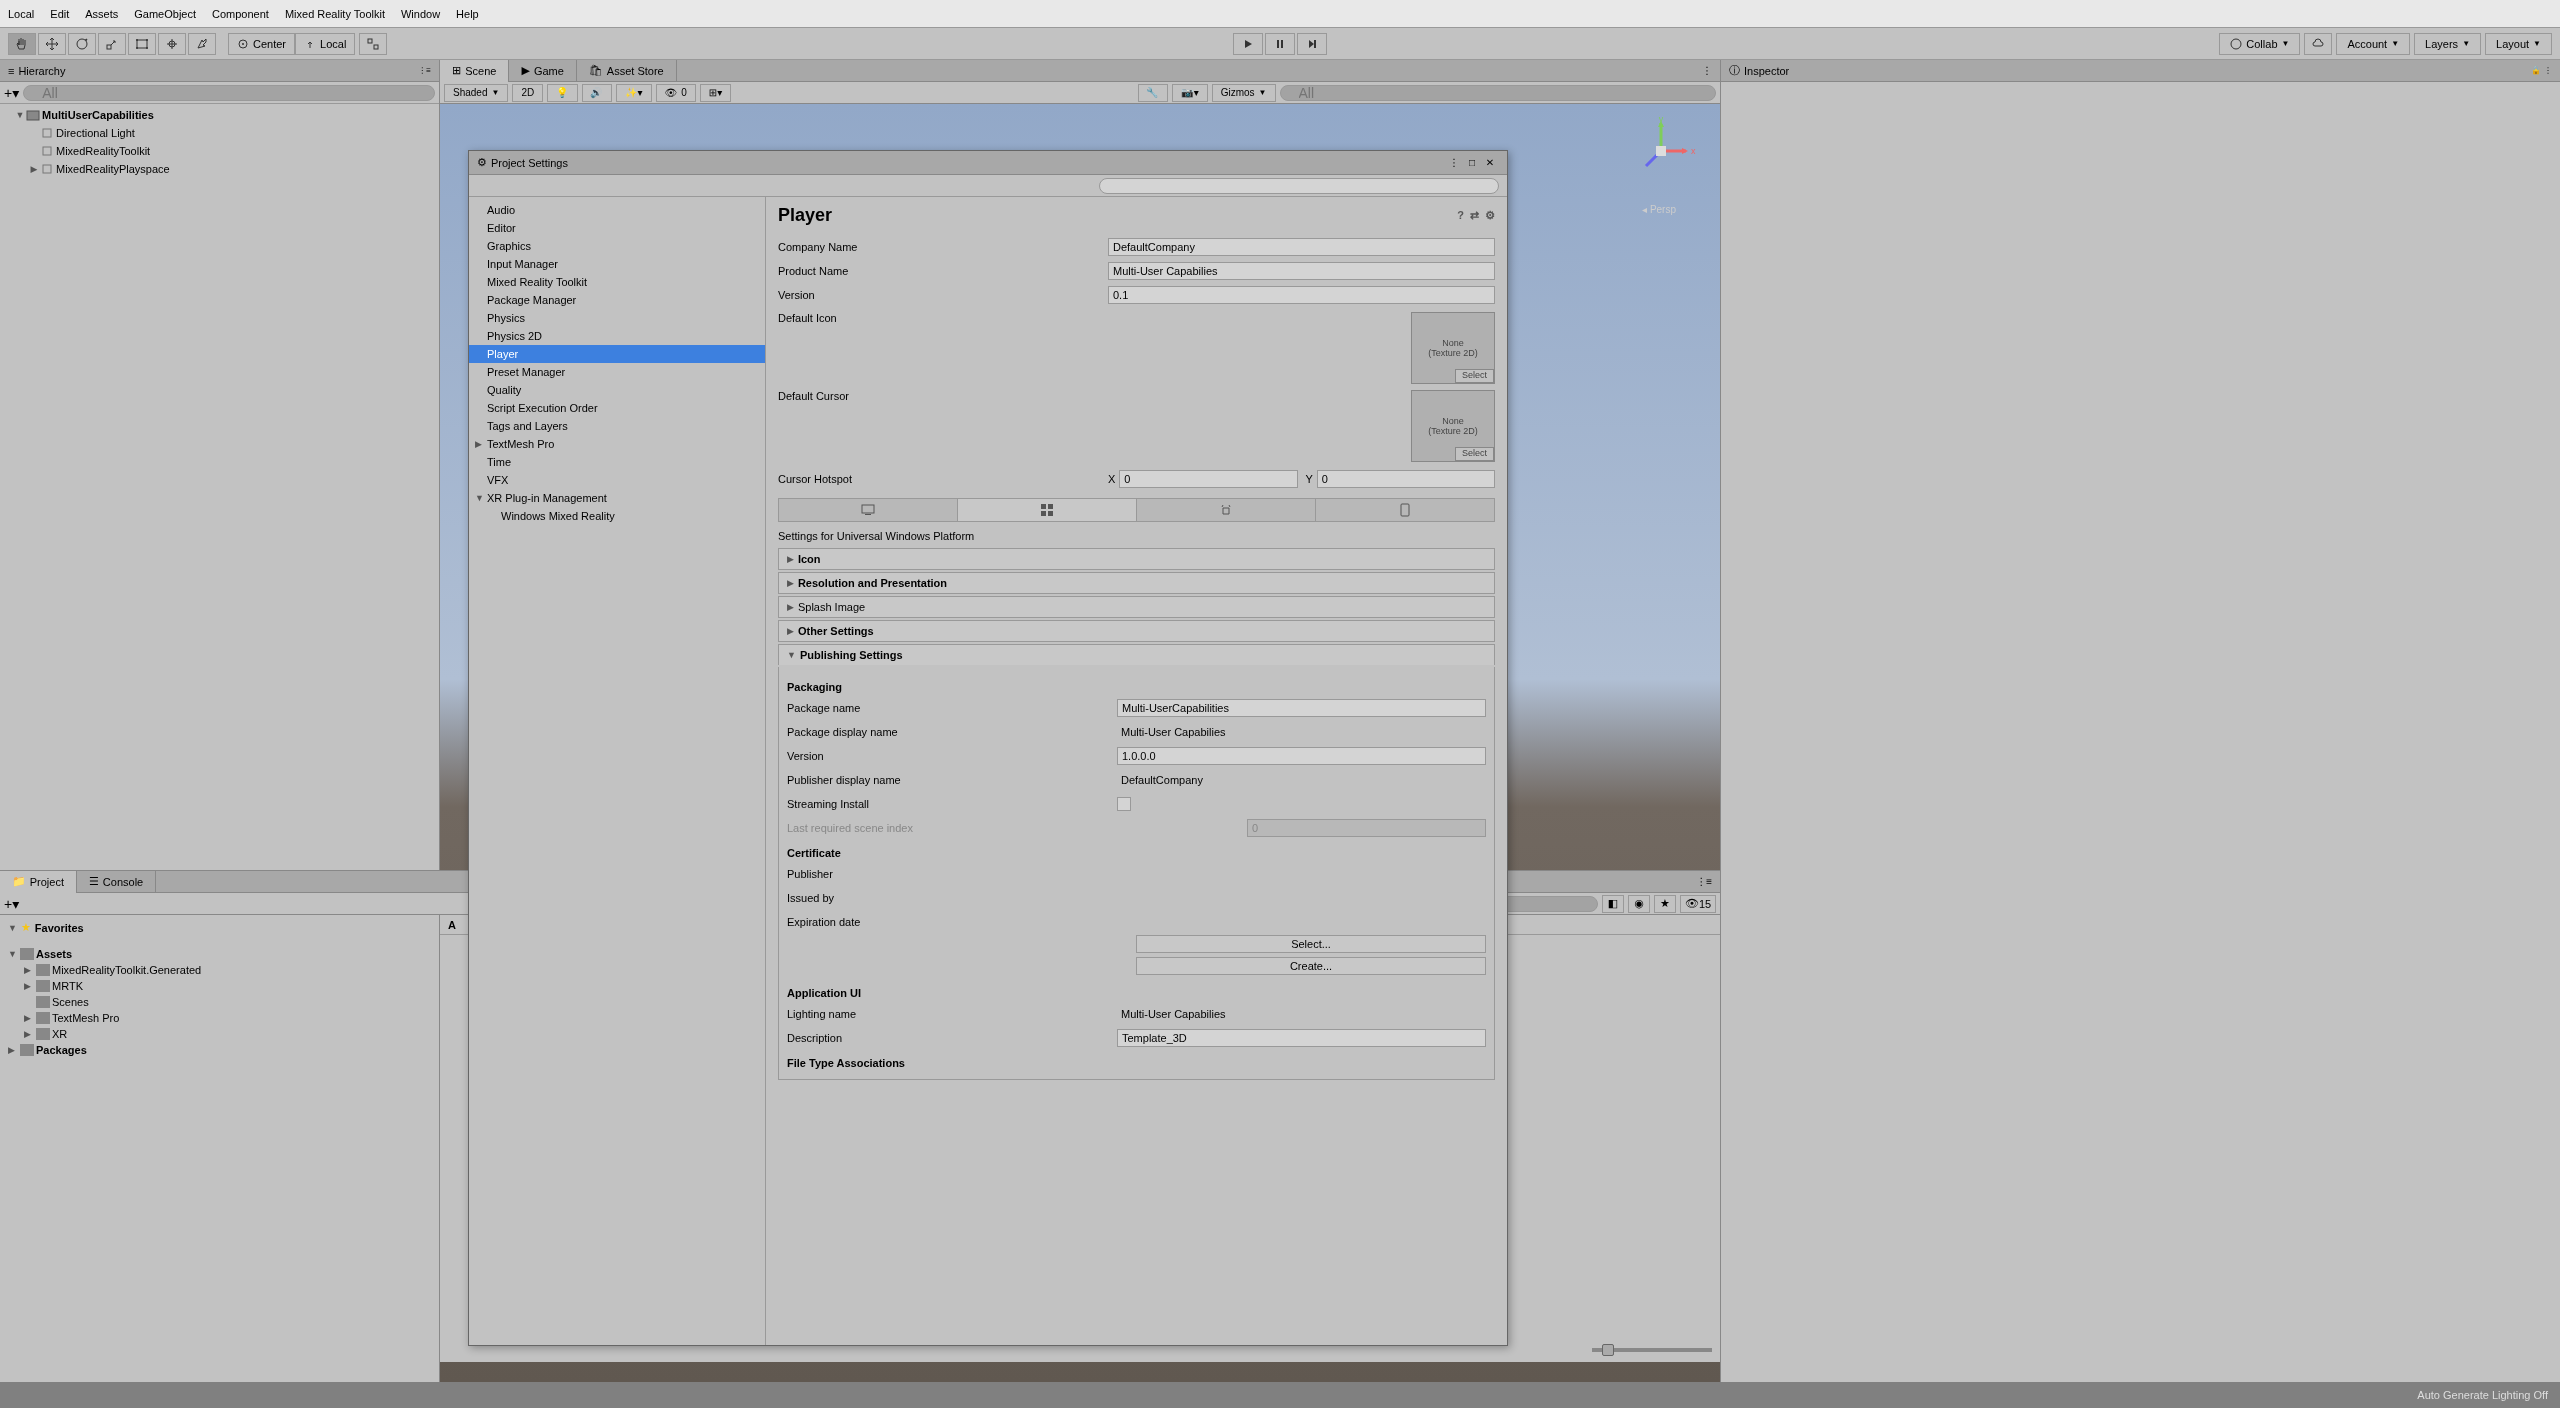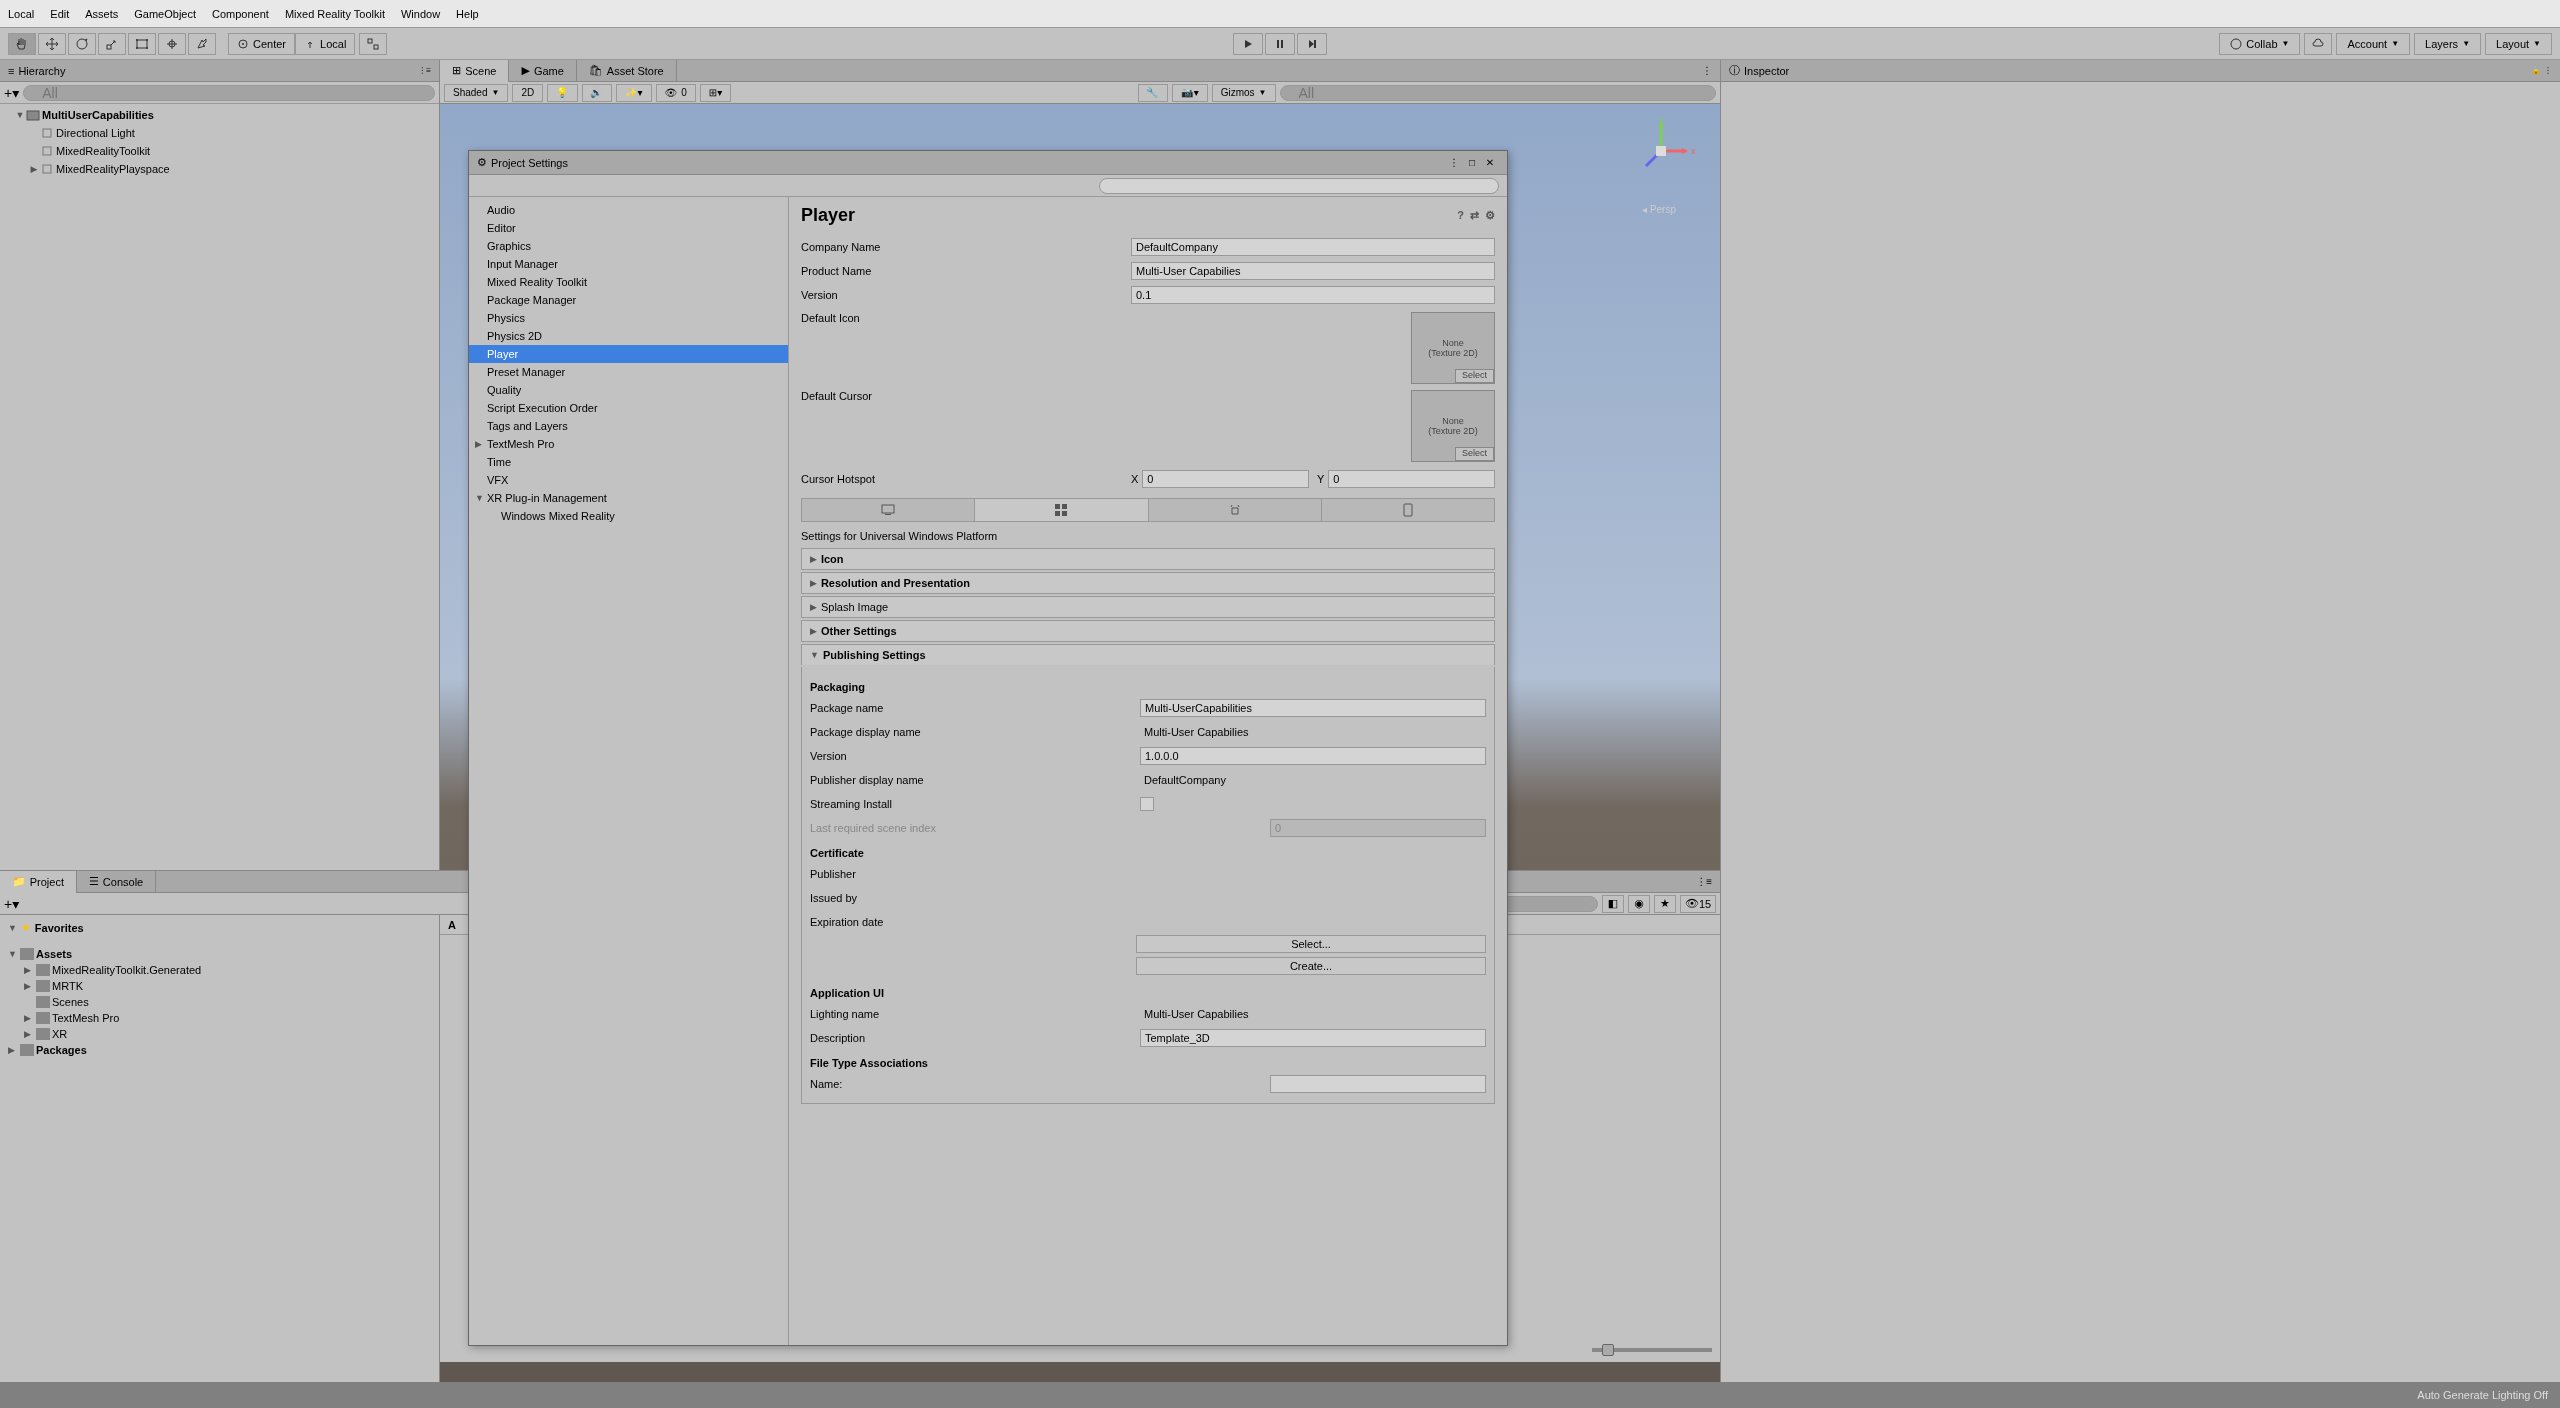--- a/index.html
+++ b/index.html
@@ -66,21 +66,21 @@
 .inspector { width: 840px; background: #c2c2c2; border-left: 1px solid #888; }
 
 
 .settings-window { position: absolute; left: 468px; top: 150px; width: 1040px; height: 1196px; background: #c2c2c2; border: 1px solid #666; z-index: 100; display: flex; flex-direction: column; box-shadow: 2px 2px 8px rgba(0,0,0,0.3); }
 .settings-titlebar { height: 24px; background: #a8a8a8; display: flex; align-items: center; padding: 0 8px; border-bottom: 1px solid #888; }
 .settings-titlebar .title { flex: 1; display: flex; align-items: center; gap: 4px; }
 .settings-titlebar .wbtn { width: 18px; height: 16px; display: flex; align-items: center; justify-content: center; cursor: pointer; font-size: 10px; }
 .settings-search { height: 22px; display: flex; align-items: center; justify-content: flex-end; padding: 0 8px; border-bottom: 1px solid #999; }
 .settings-search input { width: 400px; height: 16px; background: #d4d4d4; border: 1px solid #999; border-radius: 8px; padding: 0 18px; font-size: 10px; }
 .settings-body { flex: 1; display: flex; overflow: hidden; }
-.settings-sidebar { width: 320px; background: #c2c2c2; border-right: 1px solid #999; padding: 4px 0; overflow: auto; }
+.settings-sidebar { width: 297px; background: #c2c2c2; border-right: 1px solid #999; padding: 4px 0; overflow: auto; }
 .settings-sidebar .cat { padding: 2px 18px; cursor: pointer; height: 18px; display: flex; align-items: center; }
 .settings-sidebar .cat.selected { background: #3d80df; color: #fff; }
 .settings-sidebar .cat .arrow { width: 10px; font-size: 9px; color: #555; margin-left: -12px; margin-right: 2px; }
 .settings-sidebar .cat.sub { padding-left: 32px; }
 .settings-main { flex: 1; overflow: auto; padding: 8px 12px; position: relative; }
 .settings-main h2 { font-size: 18px; font-weight: bold; margin-bottom: 10px; display: flex; align-items: center; }
 .settings-main h2 .hdr-icons { margin-left: auto; display: flex; gap: 6px; font-size: 11px; color: #555; }
 .field-row { display: flex; align-items: center; height: 22px; margin-bottom: 2px; }
 .field-label { width: 330px; }
 .field-input { flex: 1; height: 18px; background: #d4d4d4; border: 1px solid #999; padding: 0 4px; font-size: 11px; }
@@ -606,25 +606,20 @@
         <div class="field-row">
           <div class="field-label">Lighting name</div>
           <div class="field-text">Multi-User Capabilies</div>
         </div>
         <div class="field-row">
           <div class="field-label">Description</div>
           <input class="field-input" value="Template_3D" style="">
         </div>
 
         <div class="pub-hdr">File Type Associations</div>
-        <div class="field-row">
-          <div class="field-label">Name:</div>
-          <div style="width:130px"></div>
-          <input class="field-input" style="">
-        </div>
       </div>
     </div>
   </div>
 </div>
 
 <div class="statusbar">
   <span>Auto Generate Lighting Off</span>
 </div>
 
 </body></html>

